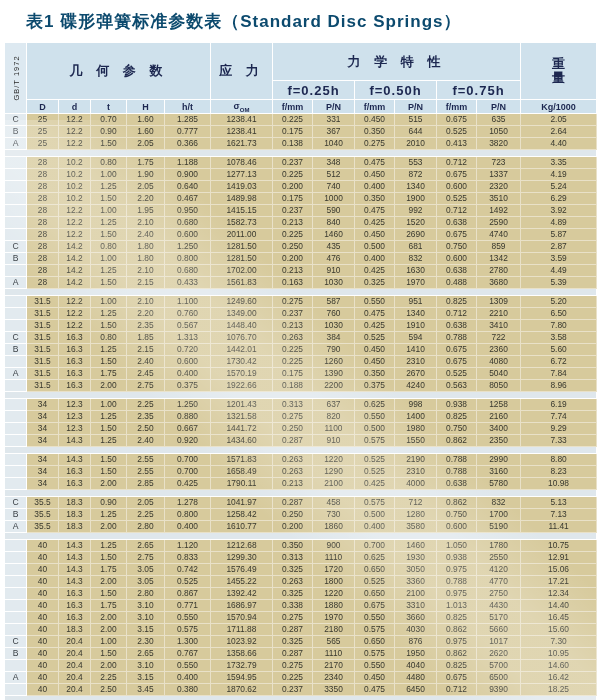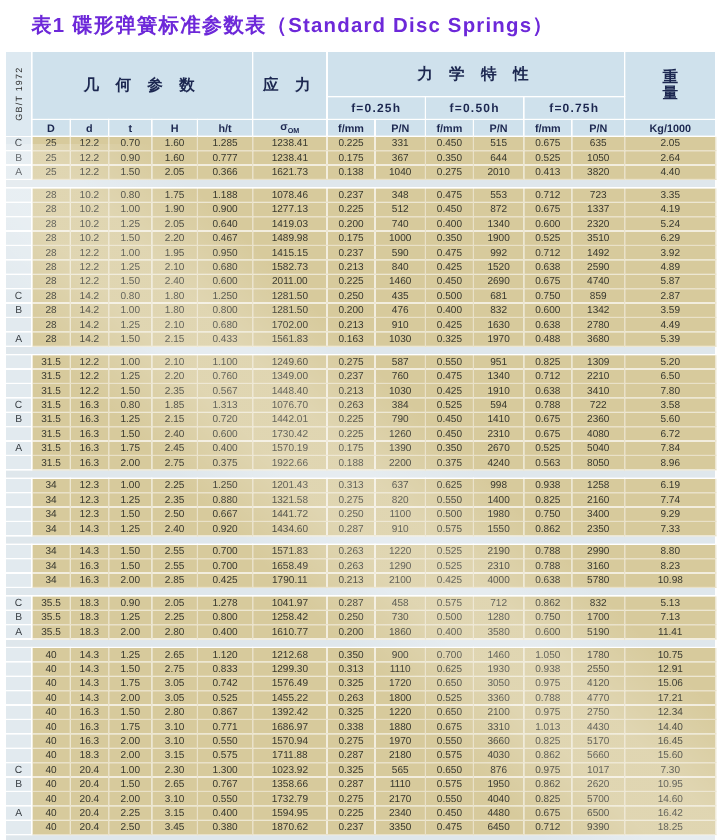--- a/index.html
+++ b/index.html
@@ -2,35 +2,35 @@
 <html><head>
 <meta charset="utf-8">
 <style>
   html,body{margin:0;padding:0;background:#ffffff;}
   .page{
     position:relative; width:600px; height:700px; overflow:hidden;
     background:#ffffff; font-family:"Liberation Sans", sans-serif;
   }
   .title{
     height:30px; padding:10px 0 0 26px;
-    font-size:17px; font-weight:bold; color:#6d28d9; letter-spacing:1px;
+    font-size:17px; font-weight:bold; color:#0c4a6e; letter-spacing:1px;
     white-space:nowrap;
   }
   table.disc{
     position:absolute; left:4px; top:42px; width:592px;
     border-collapse:collapse; table-layout:fixed;
   }
   th,td{padding:0; margin:0; text-align:center; overflow:hidden; white-space:nowrap;}
   thead th{
     background:#cfe1ec; color:#1c2750; border:1px solid #ffffff;
   }
   .h1 th{height:37px;}
   .h1 .big{font-size:13px; font-weight:bold; letter-spacing:5px;}
   .h1 .weight div{font-size:13px; line-height:14px; letter-spacing:0;}
-  .h2 th{height:18px; font-size:10px; font-weight:bold; letter-spacing:1px;}
+  .h2 th{height:18px; font-size:13px; font-weight:bold; letter-spacing:1px;}
   .h3 th{height:13px; font-size:9px; font-weight:bold;}
   .h3 th sub{font-size:6px;}
   .gbt{position:relative; background:#dde9f1;}
   .gbt .vert{
     position:absolute; left:50%; top:50%;
     transform:translate(-50%,-50%) rotate(-90deg);
     font-size:7.5px; font-weight:normal; color:#2a2a2a;
     letter-spacing:1px; white-space:nowrap;
   }
   tbody td{

